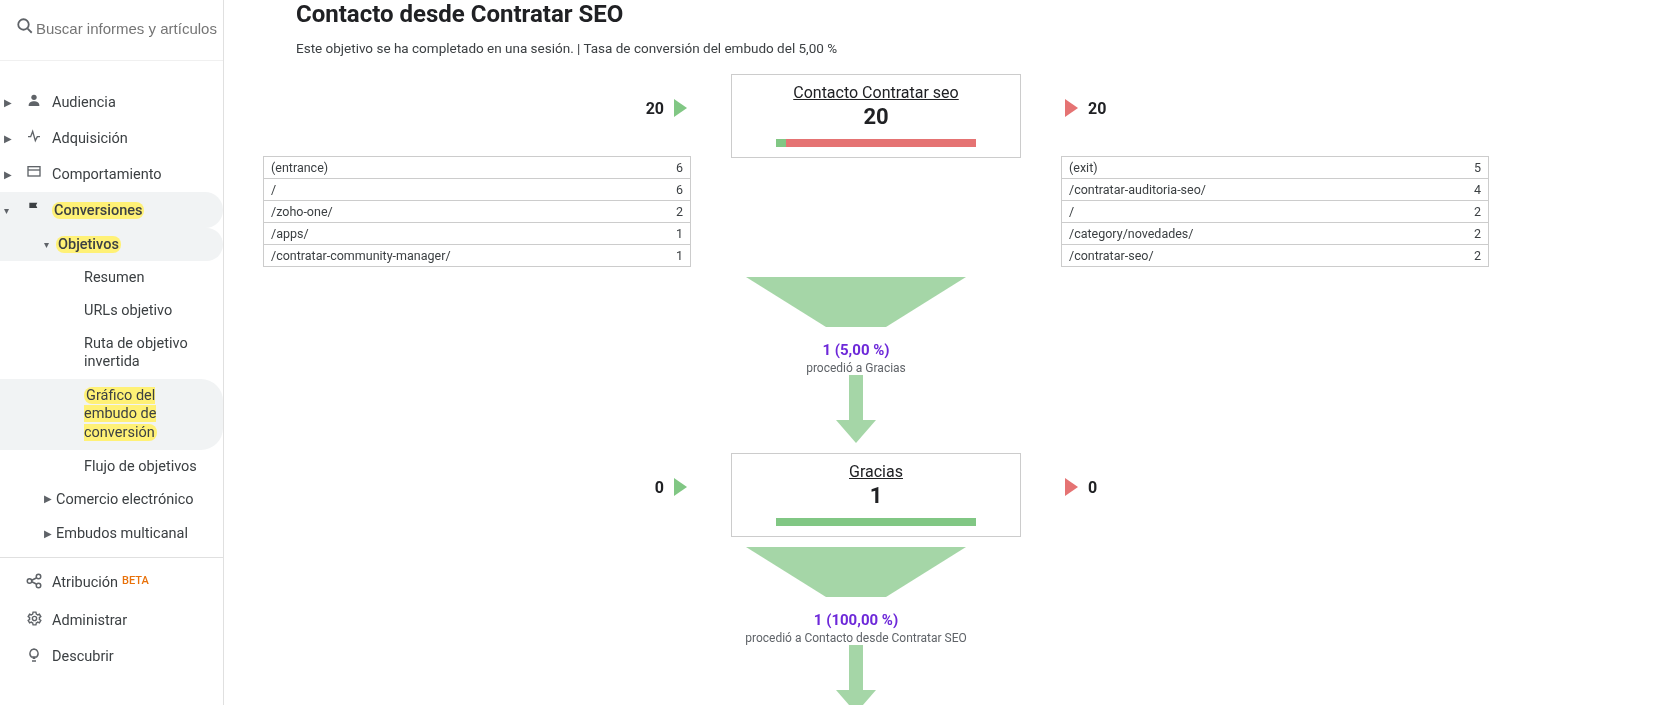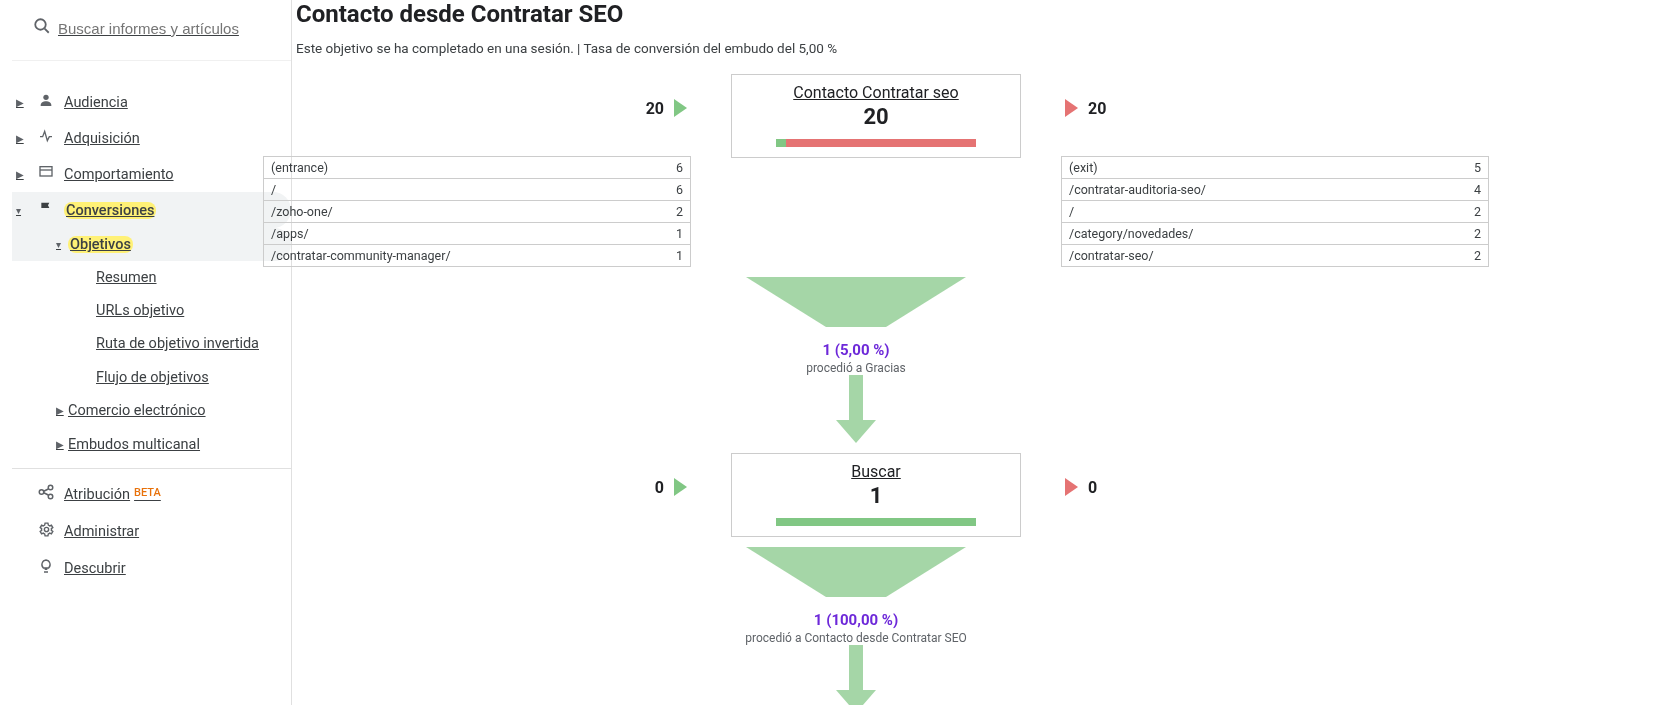--- a/index.html
+++ b/index.html
@@ -1,20 +1,20 @@
 <!DOCTYPE html>
 <html><head>
 <meta charset="utf-8">
 <style>
   * { box-sizing: border-box; }
   html, body { margin:0; padding:0; font-family: Roboto, Arial, sans-serif; color:#3c4043; background:#fff; }
   body { width:1679px; height:705px; overflow:hidden; position:relative; }
 
   
-  .sidebar { position:absolute; left:12px; top:0; width:280px; height:705px; background:#fff; border-right:1px solid #e0e0e0;text-decoration:underline; }
+  .sidebar { position:absolute; left:0; top:0; width:224px; height:705px; background:#fff; border-right:1px solid #e0e0e0; }
   .search-row { display:flex; align-items:center; padding:10px 16px; height:56px; }
   .search-row .icn { width:28px; text-align:center; color:#5f6368; }
   .search-row input { border:none; outline:none; font-size:15px; color:#5f6368; flex:1; background:transparent; }
 
   .nav-item { display:flex; align-items:center; padding:8px 12px 8px 4px; font-size:14.5px; color:#3c4043; cursor:pointer; }
   .nav-item .chev { width:12px; font-size:10px; color:#5f6368; }
   .nav-item .icn  { width:36px; text-align:center; color:#5f6368; font-size:16px; }
   .nav-item .lbl  { flex:1; }
   .nav-item.selected { background:#f1f3f4; border-top-right-radius:22px; border-bottom-right-radius:22px; font-weight:500; }
   .nav-sub1 { padding-left:58px; }
@@ -132,20 +132,23 @@
 
   <div class="nav-item nav-sub2">
     <span class="lbl">Resumen</span>
   </div>
   <div class="nav-item nav-sub2">
     <span class="lbl">URLs objetivo</span>
   </div>
   <div class="nav-item nav-sub2" style="line-height:1.25;">
     <span class="lbl">Ruta de objetivo invertida</span>
   </div>
+  <div class="nav-item nav-sub2 selected-leaf" style="line-height:1.25;">
+    <span class="lbl"><span class="hl">Gráfico del embudo de conversión</span></span>
+  </div>
   <div class="nav-item nav-sub2">
     <span class="lbl">Flujo de objetivos</span>
   </div>
 
   <div class="nav-item nav-sub1" style="line-height:1.25;">
     <span class="chev">▶</span>
     <span class="lbl">Comercio electrónico</span>
   </div>
   <div class="nav-item nav-sub1" style="line-height:1.25;">
     <span class="chev">▶</span>
@@ -286,21 +289,21 @@
 
     <div class="row-stage">
       <div class="left-wrap">
         <div class="in-cell">
           <span class="in-num">0</span>
           <span class="green-tri"></span>
         </div>
       </div>
       <div></div>
       <div class="stage-card">
-        <div class="stage-name">Buscar</div>
+        <div class="stage-name">Gracias</div>
         <div class="stage-val">1</div>
         <div class="stage-bar">
           <div class="bar-green" style="width:100%"></div>
         </div>
       </div>
       <div></div>
       <div class="right-wrap">
         <div class="out-cell">
           <span class="red-tri"></span>
           <span class="out-num">0</span>

